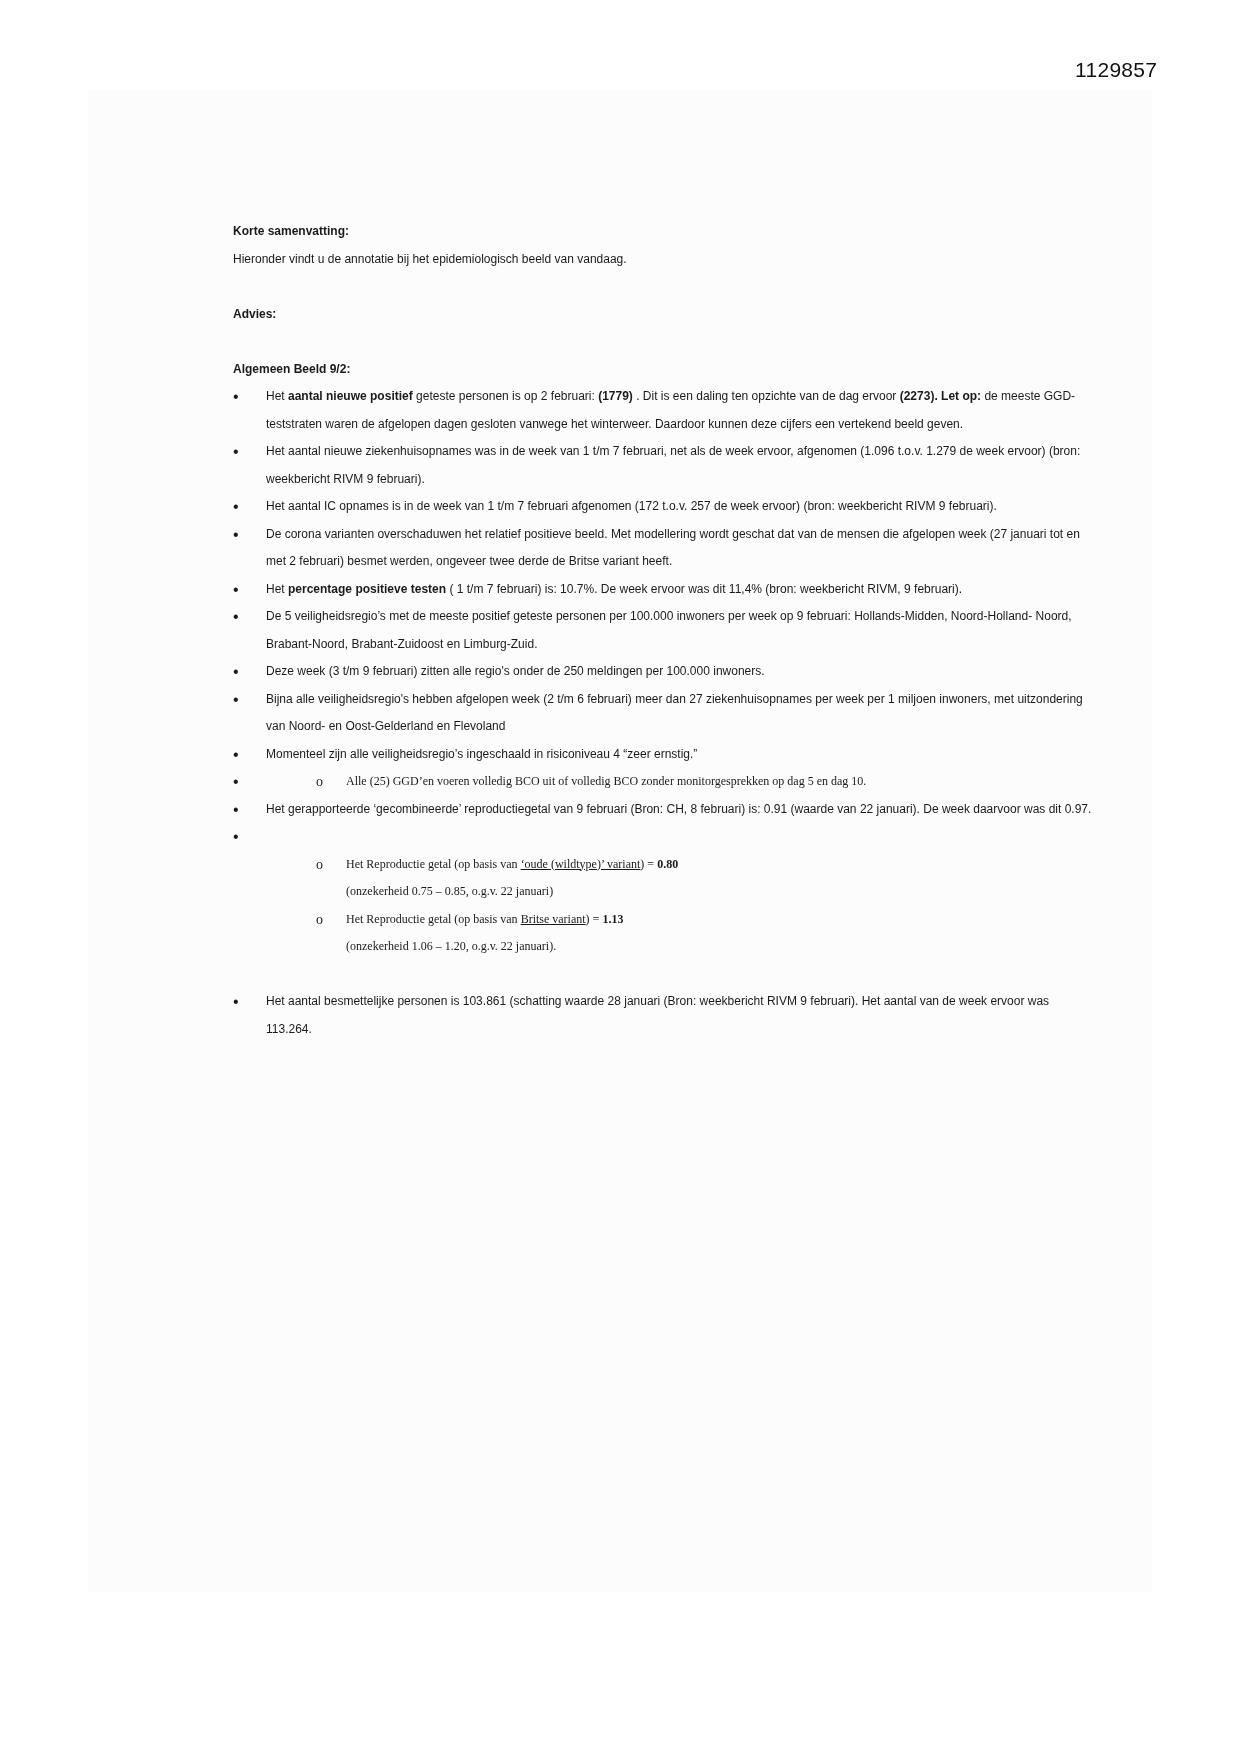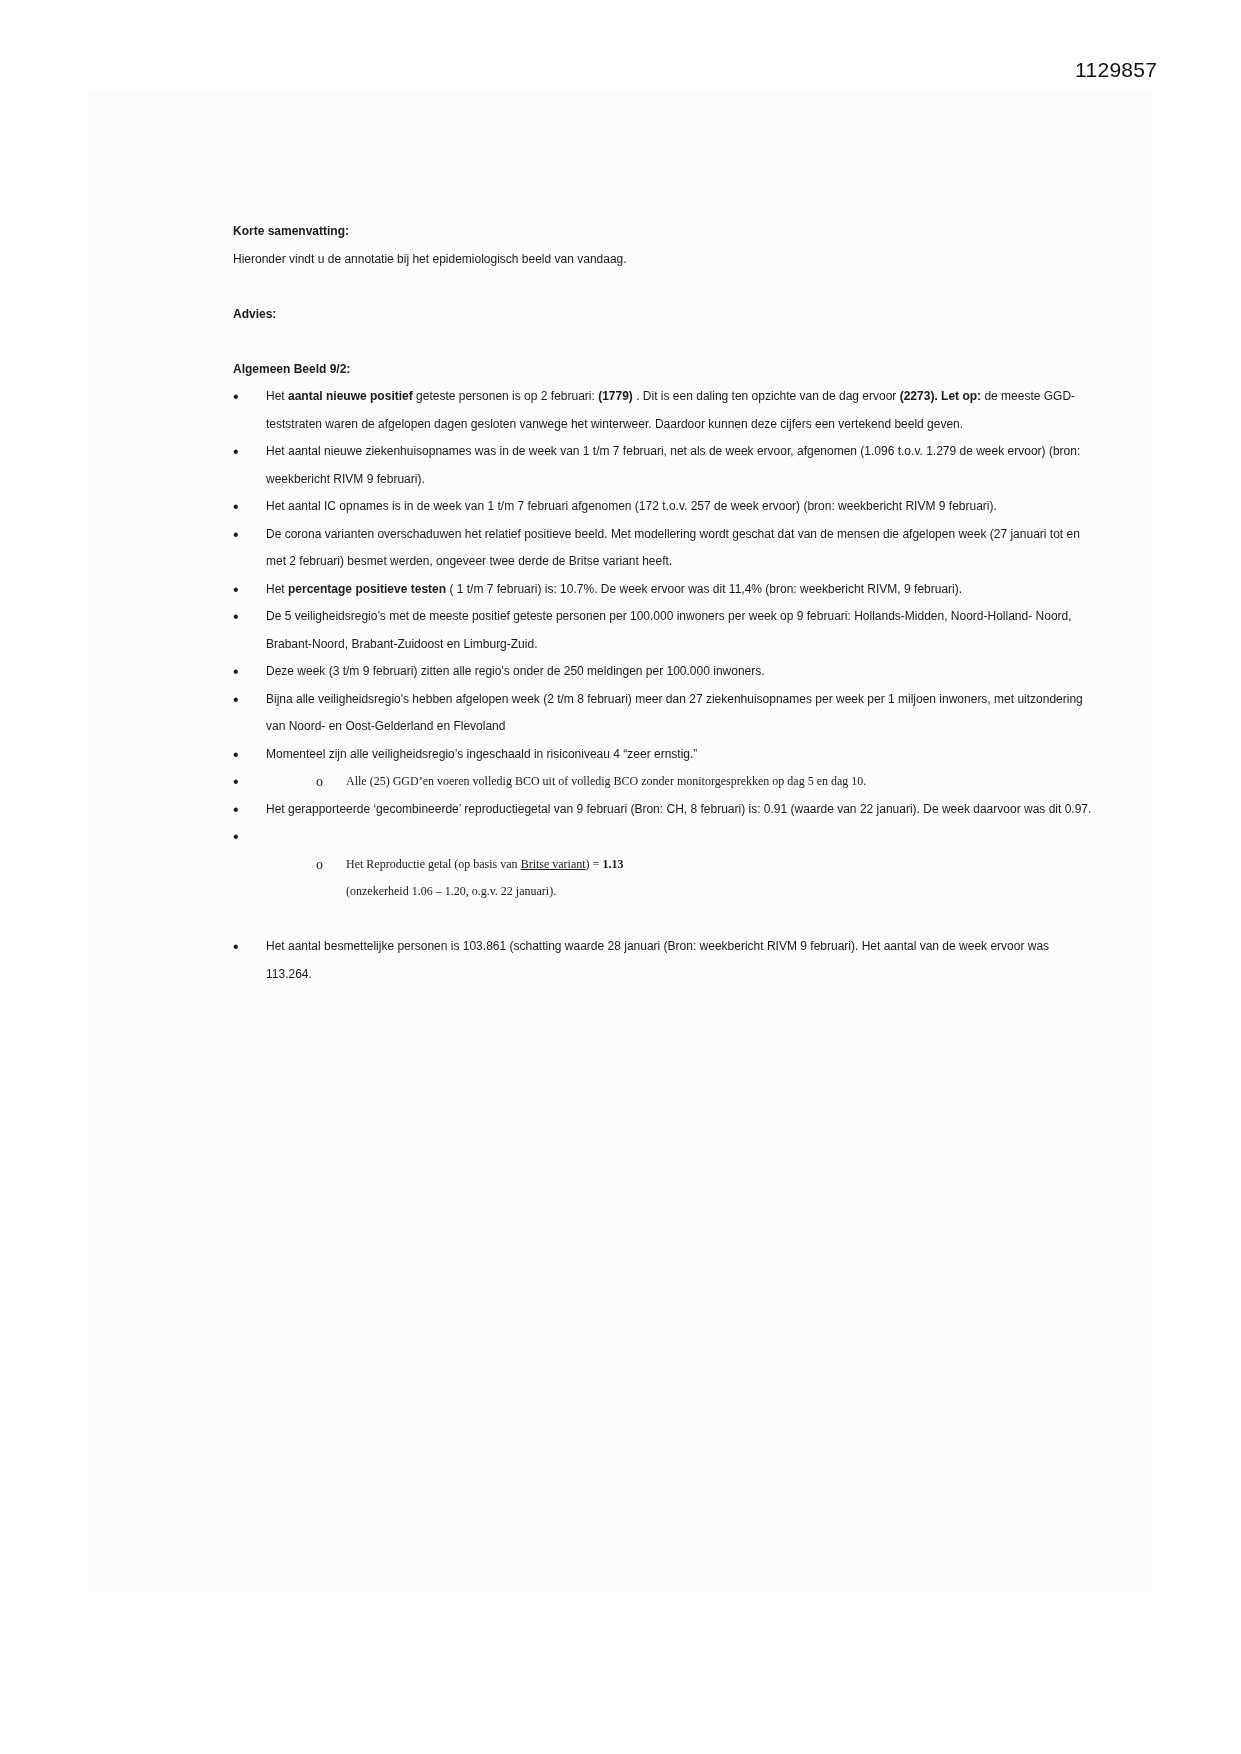--- a/index.html
+++ b/index.html
@@ -42,31 +42,35 @@
       <span>Het </span><b>aantal nieuwe positief</b><span> geteste personen is op 2 februari: </span><b>(1779)</b><span> . Dit is een daling ten opzichte van de dag ervoor </span><b>(2273). Let op:</b><span> de meeste GGD-teststraten waren de afgelopen dagen gesloten vanwege het winterweer. Daardoor kunnen deze cijfers een vertekend beeld geven.</span>
     </li>
     <li>Het aantal nieuwe ziekenhuisopnames was in de week van 1 t/m 7 februari, net als de week ervoor, afgenomen (1.096 t.o.v. 1.279 de week ervoor) (bron: weekbericht RIVM 9 februari).</li>
     <li>Het aantal IC opnames is in de week van 1 t/m 7 februari afgenomen (172 t.o.v. 257 de week ervoor) (bron: weekbericht RIVM 9 februari).</li>
     <li>De corona varianten overschaduwen het relatief positieve beeld.  Met modellering wordt geschat dat van de mensen die afgelopen week (27 januari tot en met 2 februari) besmet werden, ongeveer twee derde de Britse variant heeft.</li>
     <li>
       <span>Het </span><b>percentage positieve testen</b><span> ( 1 t/m 7 februari) is: 10.7%. De week ervoor was dit 11,4% (bron: weekbericht RIVM, 9 februari).</span>
     </li>
     <li>De 5 veiligheidsregio’s met de meeste positief geteste personen per 100.000 inwoners per week op 9 februari: Hollands-Midden, Noord-Holland- Noord, Brabant-Noord, Brabant-Zuidoost en Limburg-Zuid.</li>
     <li>Deze week (3 t/m 9 februari) zitten alle regio's onder de 250 meldingen per 100.000 inwoners.</li>
-    <li>Bijna alle veiligheidsregio's hebben afgelopen week (2 t/m 8 februari) meer dan 27 ziekenhuisopnames per week per 1 miljoen inwoners, met uitzondering van Noord- en Oost-Gelderland en Flevoland</li>
+    <li>Bijna alle veiligheidsregio's hebben afgelopen week (2 t/m 6 februari) meer dan 27 ziekenhuisopnames per week per 1 miljoen inwoners, met uitzondering van Noord- en Oost-Gelderland en Flevoland</li>
     <li>Momenteel zijn alle veiligheidsregio’s ingeschaald in risiconiveau 4 “zeer ernstig.”</li>
     <li>
       <ul class="sub">
         <li>Alle (25) GGD’en voeren volledig BCO uit of volledig BCO zonder monitorgesprekken op dag 5 en dag 10.</li>
       </ul>
     </li>
     <li>Het gerapporteerde ‘gecombineerde’ reproductiegetal van 9 februari (Bron: CH, 8 februari) is: 0.91 (waarde van 22 januari). De week daarvoor was dit 0.97.</li>
     <li>
       <div class="gap"></div>
       <ul class="sub">
+        <li>
+          <span>Het Reproductie getal (op basis van </span><u>‘oude (wildtype)’ variant</u><span>) = </span><b>0.80</b><br>
+          <span>(onzekerheid 0.75 – 0.85, o.g.v. 22 januari)</span>
+        </li>
         <li>
           <span>Het Reproductie getal (op basis van </span><u>Britse variant</u><span>) = </span><b>1.13</b><br>
           <span>(onzekerheid 1.06 – 1.20, o.g.v. 22 januari).</span>
         </li>
       </ul>
       <div class="gap"></div>
     </li>
     <li>Het aantal besmettelijke personen is 103.861 (schatting waarde 28 januari (Bron: weekbericht RIVM 9 februari). Het aantal van de week ervoor was 113.264.</li>
   </ul>
 </div>

